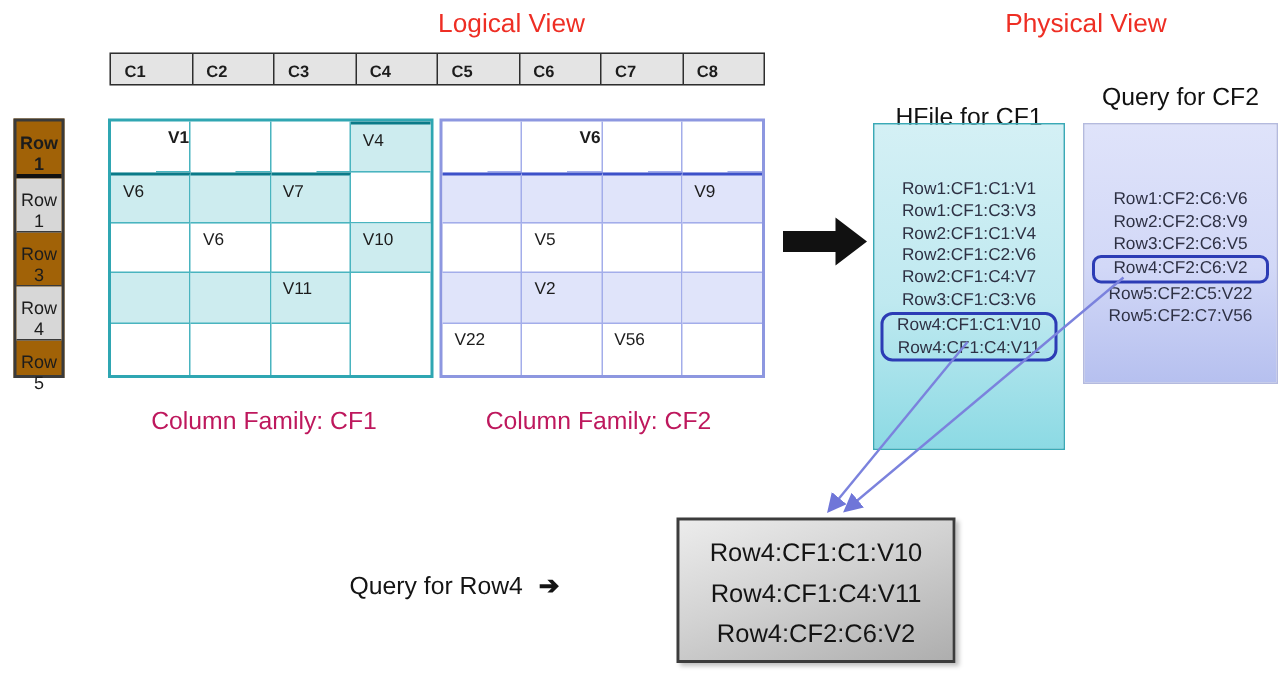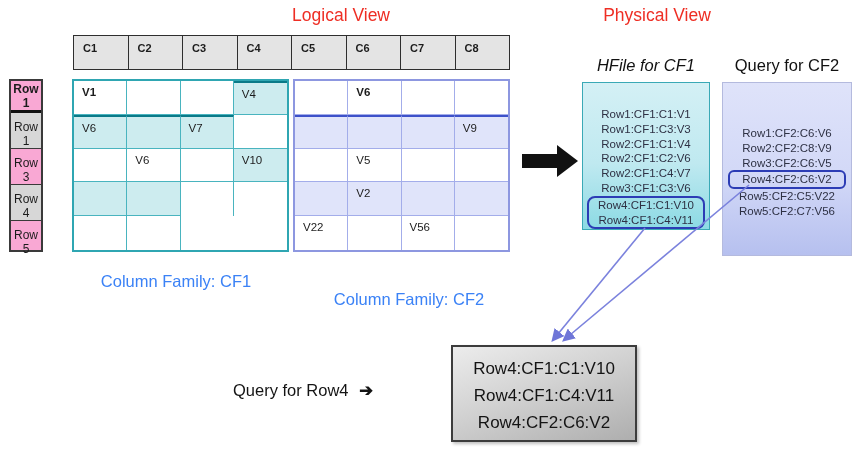--- a/index.html
+++ b/index.html
@@ -7,33 +7,33 @@
     position:relative;width:854px;height:450px;background:#ffffff;overflow:hidden;
     font-family:"Liberation Sans",sans-serif;color:#1c1c1c;
   }
   .abs{position:absolute;}
 
   
   .sec-title{font-size:17.5px;color:#ee2e24;text-align:center;white-space:nowrap;}
 
   
   .col-headers{
-    left:73px;top:35px;width:437px;height:35px;display:flex;
+    left:73px;top:35px;width:437px;height:22px;display:flex;
     border:1.5px solid #2e2e2e;box-sizing:border-box;background:#e4e4e4;
   }
   .colh{
     flex:1;border-right:1.5px solid #2e2e2e;box-sizing:border-box;
     font-weight:bold;font-size:11px;padding:6px 0 0 9px;
   }
   .colh:last-child{border-right:none;}
 
   
   .row-headers{
     left:9px;top:79px;width:34px;height:173px;display:flex;flex-direction:column;
-    border:2px solid #3a3a3a;box-sizing:border-box;background:#f9a8d4;justify-content:center;
+    border:2px solid #3a3a3a;box-sizing:border-box;background:#a16207;
   }
   .rowh{
     flex:1;border-bottom:1.5px solid #3a3a3a;box-sizing:border-box;
     font-size:12px;text-align:center;padding-top:7px;
   }
   .rowh:last-child{border-bottom:none;}
   .rowh.hr0{font-weight:bold;border-bottom:3px solid #111;}
   .rowh.hr1,.rowh.hr3{background:#d7d7d7;}
 
   
@@ -43,35 +43,35 @@
   }
   .grid.cf1{left:72px;top:79px;width:217px;height:173px;border:2px solid #2fa6b2;}
   .grid.cf2{left:293px;top:79px;width:217px;height:173px;border:2px solid #8d97e0;}
   .cell{
     box-sizing:border-box;font-size:11.5px;padding:5px 0 0 8px;overflow:hidden;
   }
   .cf1 .cell{border-right:1.5px solid #49b4bf;border-bottom:1.5px solid #49b4bf;}
   .cf2 .cell{border-right:1.5px solid #a3adea;border-bottom:1.5px solid #a3adea;}
   .cell:nth-child(4n){border-right:none;}
   .cell.r4{border-bottom:none;}
-  .cell.r0{font-weight:bold;}
+  .cell.r0{font-weight:bold;margin-left:30px;}
   .cf1 .cell.r1,.cf1 .cell.r3{background:#cdecef;}
   .cf2 .cell.r1,.cf2 .cell.r3{background:#e0e4fa;}
   .cf1 .cell.r1{border-top:2.5px solid #0a7a88;}
   .cf2 .cell.r1{border-top:2.5px solid #3d51c9;}
 
-  .fam-label{font-size:16.5px;color:#3b82f6;text-align:center;white-space:nowrap;}
+  .fam-label{font-size:16.5px;color:#be185d;text-align:center;white-space:nowrap;}
 
   
   .hfile-title{font-size:16.5px;color:#111;text-align:center;white-space:nowrap;}
   .hfile-box{
     box-sizing:border-box;text-align:center;font-size:11.5px;color:#2e3144;
   }
   .hfile-box.b1{
-    left:582px;top:82px;width:128px;height:148px;padding-top:24px;
+    left:582px;top:82px;width:128px;height:218px;padding-top:36px;
     background:linear-gradient(180deg,#d4f0f5 0%,#bfe9f0 55%,#8cdae4 100%);
     border:1.5px solid #3aa9b6;
   }
   .hfile-box.b2{
     left:722px;top:82px;width:130px;height:174px;padding-top:43px;
     background:linear-gradient(180deg,#dfe3fa 0%,#d2d8f7 55%,#b6c0ef 100%);
     border:1px solid #b4bade;
   }
   .hline{line-height:14.8px;white-space:nowrap;}
   .hl-group{
@@ -91,21 +91,21 @@
   .qline{font-size:17px;line-height:27px;color:#141414;white-space:nowrap;}
 
   .overlay{left:0;top:0;width:854px;height:450px;pointer-events:none;}
 </style>
 </head>
 <body>
 
 <div class="stage">
 
   <div class="abs sec-title" style="left:230px;top:5px;width:160px;text-align:right;">Logical View</div>
-  <div class="abs sec-title" style="left:577px;top:5px;width:160px;">Physical View</div>
+  <div class="abs sec-title" style="left:644px;top:5px;width:160px;">Physical View</div>
 
   <div class="abs col-headers">
     <div class="colh">C1</div>
     <div class="colh">C2</div>
     <div class="colh">C3</div>
     <div class="colh">C4</div>
     <div class="colh">C5</div>
     <div class="colh">C6</div>
     <div class="colh">C7</div>
     <div class="colh">C8</div>
@@ -127,20 +127,21 @@
     <div class="cell r1">V6</div>
     <div class="cell r1"></div>
     <div class="cell r1">V7</div>
     <div class="cell r2"></div>
     <div class="cell r2"></div>
     <div class="cell r2">V6</div>
     <div class="cell r2"></div>
     <div class="cell r3">V10</div>
     <div class="cell r3"></div>
     <div class="cell r3"></div>
+    <div class="cell r3">V11</div>
     <div class="cell r4"></div>
     <div class="cell r4"></div>
     <div class="cell r4"></div>
     <div class="cell r4"></div>
   </div>
 
   <div class="abs grid cf2">
     <div class="cell r0"></div>
     <div class="cell r0">V6</div>
     <div class="cell r0"></div>
@@ -157,23 +158,23 @@
     <div class="cell r3">V2</div>
     <div class="cell r3"></div>
     <div class="cell r3"></div>
     <div class="cell r4">V22</div>
     <div class="cell r4"></div>
     <div class="cell r4">V56</div>
     <div class="cell r4"></div>
   </div>
 
   <div class="abs fam-label" style="left:76px;top:272px;width:200px;">Column Family: CF1</div>
-  <div class="abs fam-label" style="left:304px;top:272px;width:210px;margin-top:18px;">Column Family: CF2</div>
-
-  <div class="abs hfile-title" style="left:578px;top:56px;width:136px;font-style:italic;">HFile for CF1</div>
+  <div class="abs fam-label" style="left:294px;top:272px;width:210px;">Column Family: CF2</div>
+
+  <div class="abs hfile-title" style="left:578px;top:69px;width:136px;">HFile for CF1</div>
   <div class="abs hfile-title" style="left:719px;top:56px;width:136px;">Query for CF2</div>
 
   <div class="abs hfile-box b1">
     <div class="hline">Row1:CF1:C1:V1</div>
     <div class="hline">Row1:CF1:C3:V3</div>
     <div class="hline">Row2:CF1:C1:V4</div>
     <div class="hline">Row2:CF1:C2:V6</div>
     <div class="hline">Row2:CF1:C4:V7</div>
     <div class="hline">Row3:CF1:C3:V6</div>
     <div class="hl-group">

